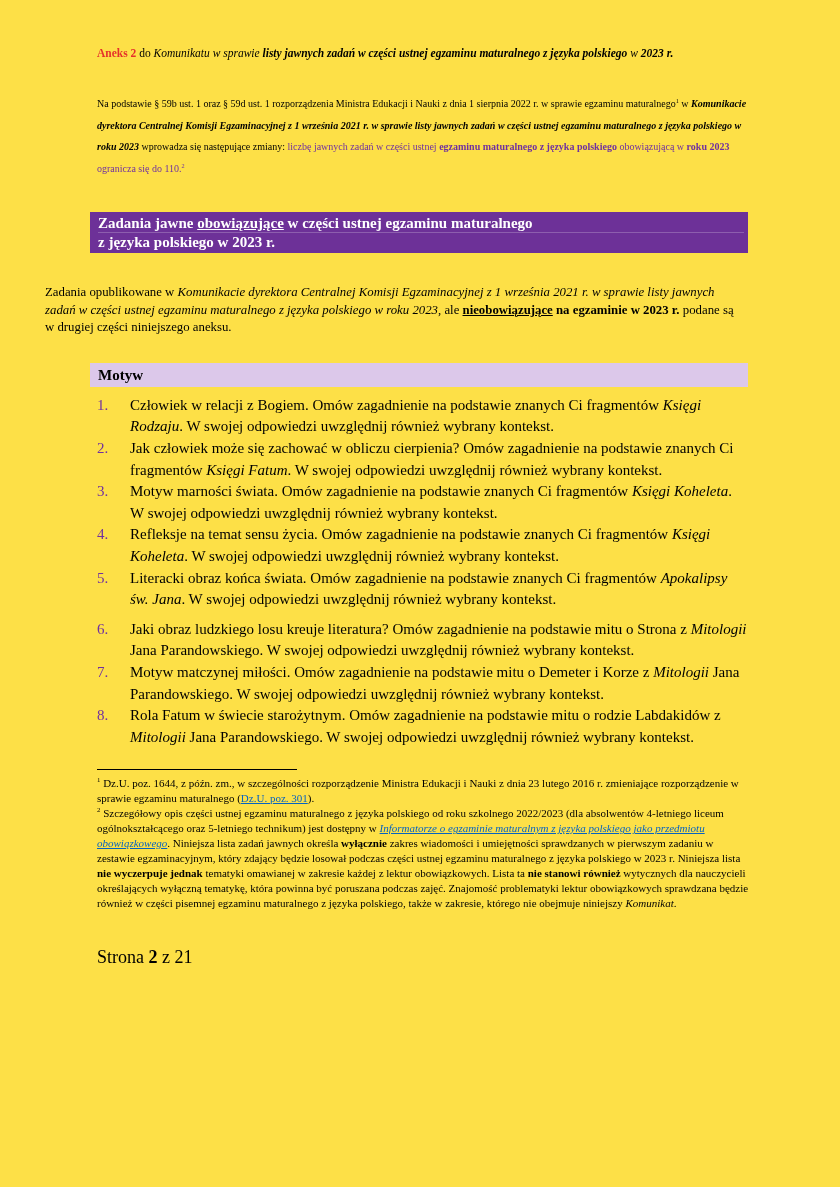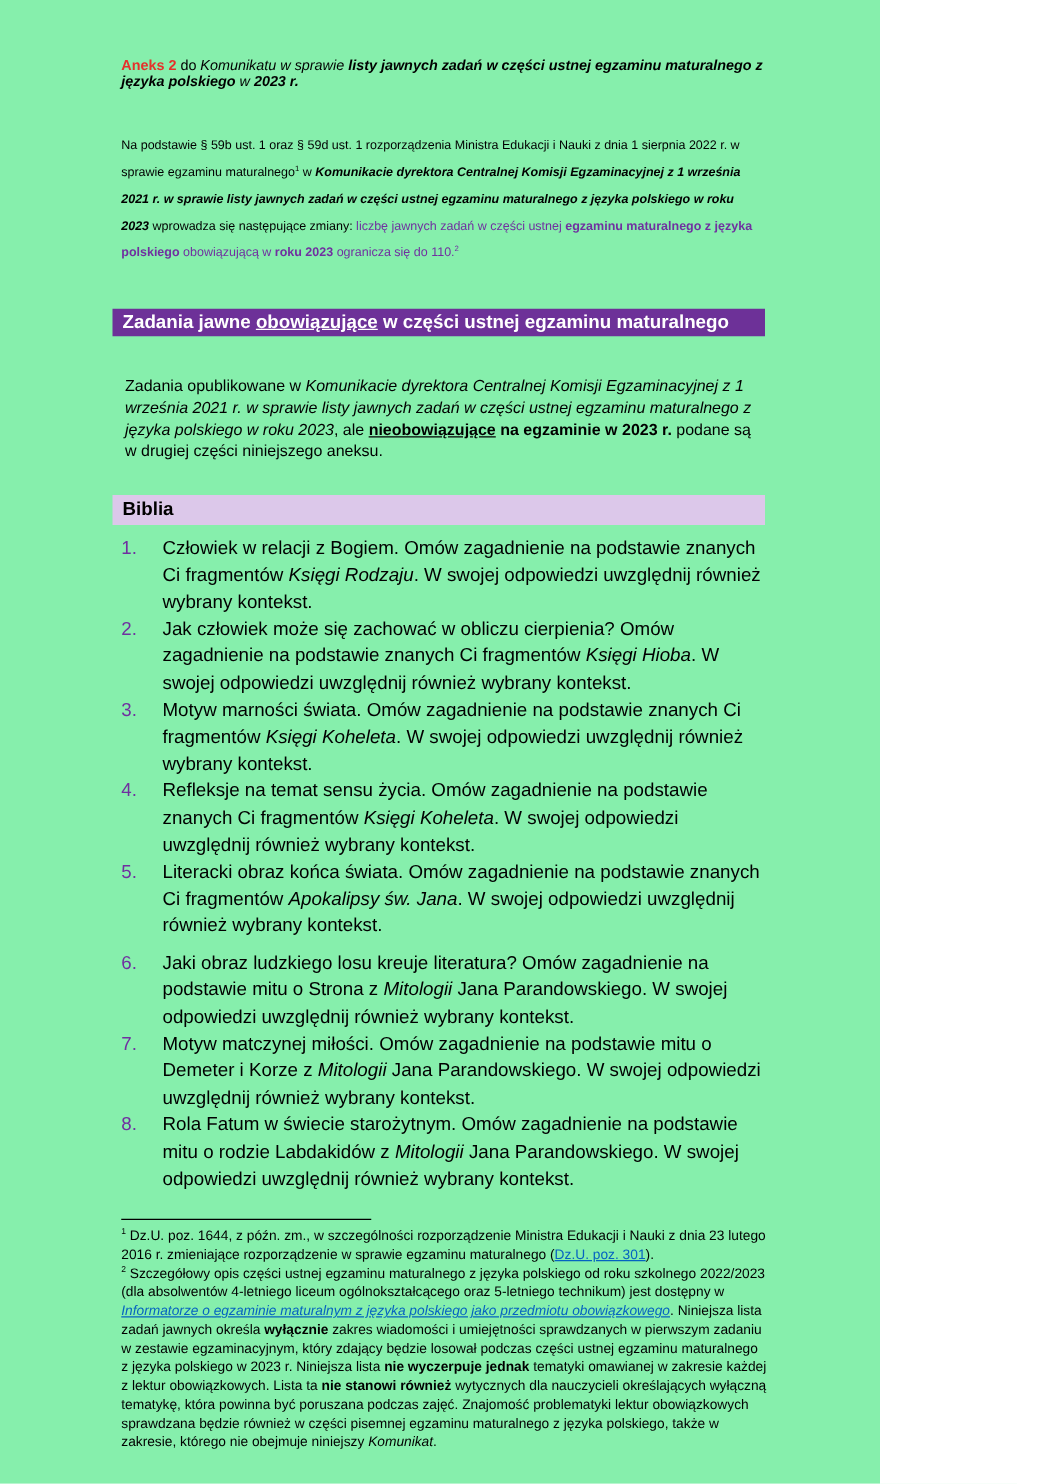--- a/index.html
+++ b/index.html
@@ -5,42 +5,42 @@
   :root{
     --accent-purple:#6d3198;
     --light-purple:#dcc8ea;
     --text-purple:#7030a0;
     --red:#e5312b;
     --link-blue:#0563c1;
   }
   *{box-sizing:border-box;}
   html,body{margin:0;padding:0;background:#ffffff;}
   .page{
-    width:704px;height:1187px;position:relative;overflow:hidden;
-    background:#86efac;color:#000;
-    font-family:Liberation Sans, sans-serif;
+    width:840px;height:1187px;position:relative;overflow:hidden;
+    background:#fde047;color:#000;
+    font-family:Liberation Serif, serif;
   }
   .doc-header{
     padding-top:47px;margin:0 60px 0 97px;
     font-size:11.5px;line-height:13px;
   }
   .intro{
     margin:33px 93px 0 97px;
     font-size:10px;line-height:21.6px;
   }
   .banner{
     margin:33px 92px 0 90px;
     background:var(--accent-purple);
     color:#fff;font-weight:700;font-size:15px;
     padding:2px 4px 2px 8px;
   }
   .banner-line{line-height:18px;}
   .banner-line.second{border-top:1px solid rgba(255,255,255,0.22);}
   .note{
-    margin:31px 95px 0 100px;
+    margin:31px 95px 0 45px;
     font-size:12.8px;line-height:17.5px;
   }
   .section-bar{
     margin-left:90px;margin-right:92px;
     background:var(--light-purple);
     font-size:15px;height:24px;line-height:24px;padding-left:8px;
     white-space:nowrap;overflow:hidden;
   }
   .mt-lg{margin-top:26px;}
   .mt-sm{margin-top:7px;}
@@ -81,34 +81,35 @@
 <body>
 
 <div class="page">
 
   <div class="doc-header"><span class="rn-redb">Aneks 2</span><span> do </span><span class="rn-i">Komunikatu w sprawie </span><span class="rn-bi">listy jawnych zadań w części ustnej egzaminu maturalnego z języka polskiego</span><span class="rn-i"> w </span><span class="rn-bi">2023 r.</span></div>
 
   <p class="intro"><span>Na podstawie § 59b ust. 1 oraz § 59d ust. 1 rozporządzenia Ministra Edukacji i Nauki z dnia 1 sierpnia 2022 r. w sprawie egzaminu maturalnego</span><span class="rn-sup">1</span><span> w </span><span class="rn-bi">Komunikacie dyrektora Centralnej Komisji Egzaminacyjnej z 1 września 2021 r. w sprawie listy jawnych zadań w części ustnej egzaminu maturalnego z języka polskiego w roku 2023</span><span> wprowadza się następujące zmiany: </span><span class="rn-p">liczbę jawnych zadań w części ustnej </span><span class="rn-pb">egzaminu maturalnego z języka polskiego</span><span class="rn-p"> obowiązującą w </span><span class="rn-pb">roku 2023</span><span class="rn-p"> ogranicza się do 110.</span><span class="rn-psup">2</span></p>
 
   <div class="banner">
     <div class="banner-line"><span>Zadania jawne </span><span class="rn-u">obowiązujące</span><span> w części ustnej egzaminu maturalnego</span></div>
+    <div class="banner-line second"><span>z języka polskiego w 2023 r.</span></div>
   </div>
 
   <p class="note"><span>Zadania opublikowane w </span><span class="rn-i">Komunikacie dyrektora Centralnej Komisji Egzaminacyjnej z 1 września 2021 r. w sprawie listy jawnych zadań w części ustnej egzaminu maturalnego z języka polskiego w roku 2023</span><span>, ale </span><span class="rn-bu">nieobowiązujące</span><span class="rn-b"> na egzaminie w 2023 r.</span><span> podane są w drugiej części niniejszego aneksu.</span></p>
 
-  <div class="section-bar mt-lg"><span class="rn-b">Biblia</span></div>
+  <div class="section-bar mt-lg"><span class="rn-b">Motyw</span></div>
 
   <div class="qlist">
     <div class="item">
       <span class="num">1.</span>
       <div class="txt"><span>Człowiek w relacji z Bogiem. Omów zagadnienie na podstawie znanych Ci fragmentów </span><span class="rn-i">Księgi Rodzaju</span><span>. W swojej odpowiedzi uwzględnij również wybrany kontekst.</span></div>
     </div>
     <div class="item">
       <span class="num">2.</span>
-      <div class="txt"><span>Jak człowiek może się zachować w obliczu cierpienia? Omów zagadnienie na podstawie znanych Ci fragmentów </span><span class="rn-i">Księgi Hioba</span><span>. W swojej odpowiedzi uwzględnij również wybrany kontekst.</span></div>
+      <div class="txt"><span>Jak człowiek może się zachować w obliczu cierpienia? Omów zagadnienie na podstawie znanych Ci fragmentów </span><span class="rn-i">Księgi Fatum</span><span>. W swojej odpowiedzi uwzględnij również wybrany kontekst.</span></div>
     </div>
     <div class="item">
       <span class="num">3.</span>
       <div class="txt"><span>Motyw marności świata. Omów zagadnienie na podstawie znanych Ci fragmentów </span><span class="rn-i">Księgi Koheleta</span><span>. W swojej odpowiedzi uwzględnij również wybrany kontekst.</span></div>
     </div>
     <div class="item">
       <span class="num">4.</span>
       <div class="txt"><span>Refleksje na temat sensu życia. Omów zagadnienie na podstawie znanych Ci fragmentów </span><span class="rn-i">Księgi Koheleta</span><span>. W swojej odpowiedzi uwzględnij również wybrany kontekst.</span></div>
     </div>
     <div class="item">

